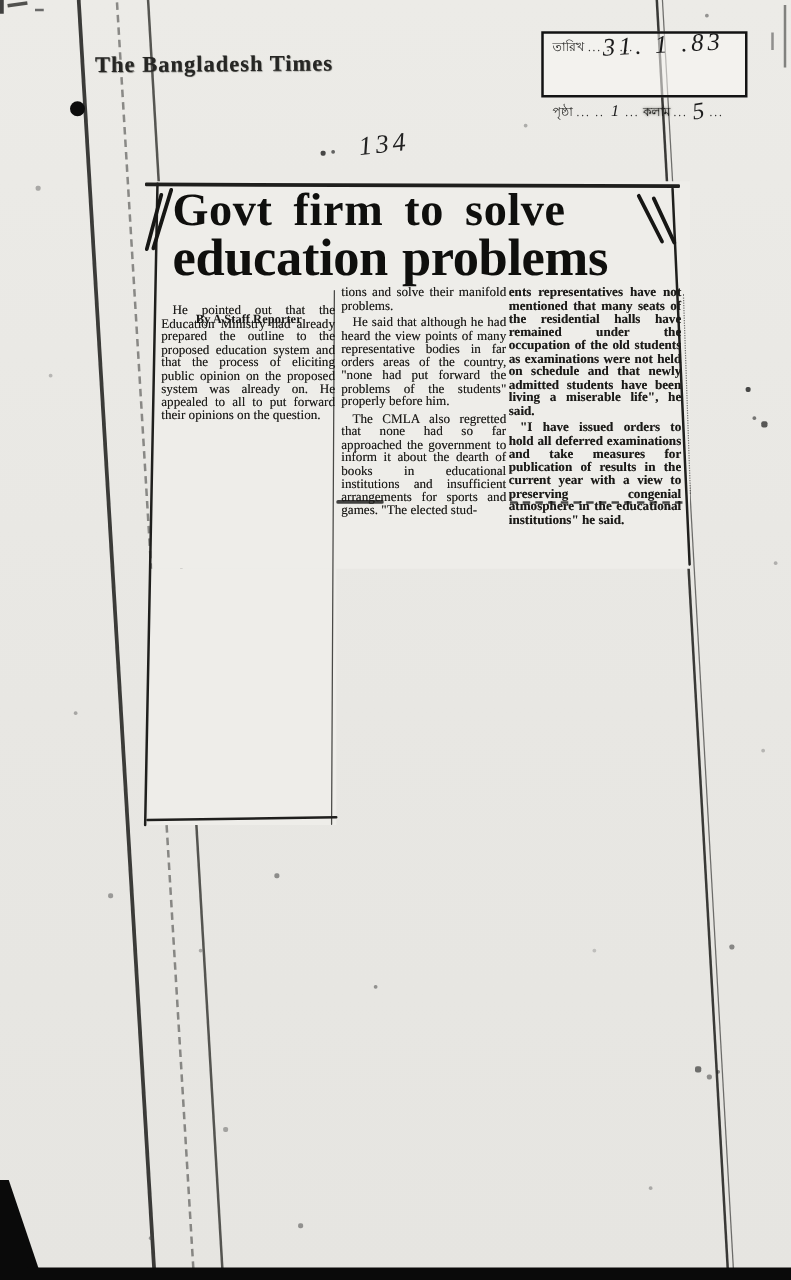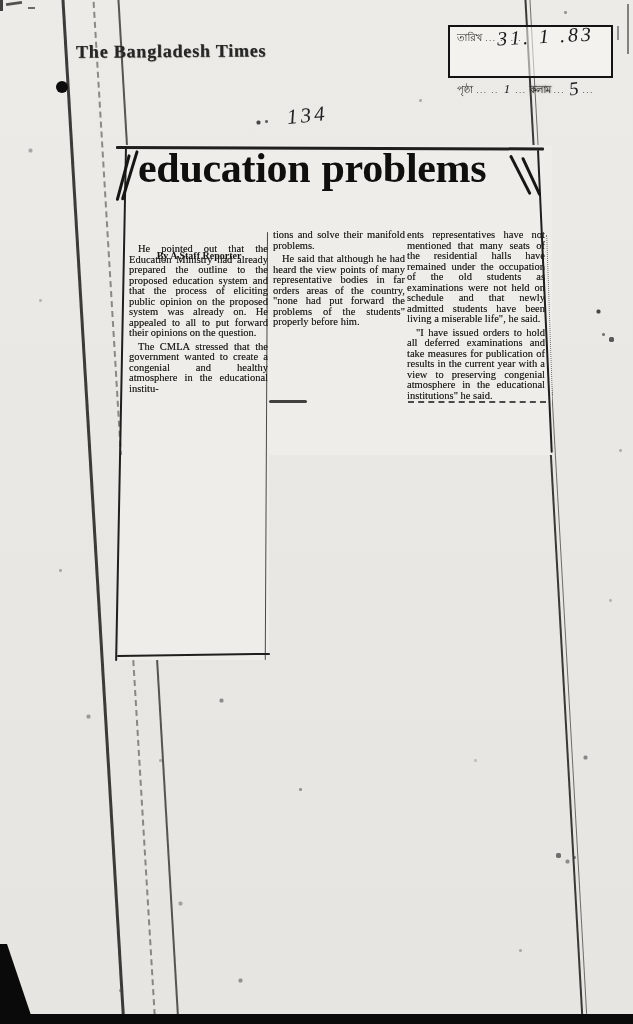--- a/index.html
+++ b/index.html
@@ -40,21 +40,21 @@
       120px 990px 0 1px rgba(70,70,70,.5),   520px 950px 0 1px rgba(80,80,80,.4),
       40px 300px 0 1px rgba(90,90,90,.35),   30px 150px 0 1.5px rgba(70,70,70,.4),
       610px 600px 0 1px rgba(90,90,90,.35),  475px 760px 0 1px rgba(100,100,100,.3);}
   
   .masthead{position:absolute;left:76px;top:41px;font-size:18px;font-weight:bold;
     letter-spacing:.8px;color:#262624;transform:rotate(-.4deg);
     text-shadow:.5px .5px .7px rgba(60,60,55,.75);}
   .page-num{position:absolute;left:287px;top:103px;font-size:21px;font-style:italic;
     letter-spacing:3px;color:#222;transform:rotate(-6deg);}
   
-  .stamp{position:absolute;left:448px;top:25px;width:165px;height:53px;
+  .stamp{position:absolute;left:433px;top:25px;width:165px;height:53px;
     border:2.5px solid #131313;background:rgba(249,248,244,.55);
     padding:3px 5px 2px 7px;box-sizing:border-box;}
   .stamp-row{position:relative;display:flex;align-items:baseline;gap:3px;height:24px;color:#1d1d1b;}
   .bn{font-size:10px;font-family:"DejaVu Sans",sans-serif;color:#1a1a18;white-space:nowrap;}
   .bn.smudge{text-shadow:0 0 2px #44443f;letter-spacing:-.5px;margin-top:28px;}
   .dots{font-size:9px;letter-spacing:1.5px;color:#2b2b29;white-space:nowrap;}
   .hw{font-style:italic;color:#1b1b1b;font-family:"Liberation Serif",serif;}
   .hw-date{position:absolute;left:40px;top:-5px;font-size:20px;letter-spacing:3px;transform:rotate(-3deg);}
   .hw-page{font-size:13px;margin:0 2px;}
   .hw-col{font-size:19px;transform:rotate(-8deg);margin:0 1px;position:relative;top:2px;}
@@ -83,21 +83,21 @@
   .hl1{font-size:37px;word-spacing:7px;letter-spacing:.5px;}
   .hl2{font-size:42px;word-spacing:1px;letter-spacing:-.3px;}
   .byline{position:absolute;left:129px;top:230px;width:140px;text-align:center;
     font-size:10px;font-weight:bold;color:#171715;margin-top:20px;}
   .col{position:absolute;color:#1b1a18;font-size:10.5px;line-height:10.5px;
     text-align:justify;text-align-last:left;}
   .col p{margin:0 0 3px 0;text-indent:9px;text-shadow:0 0 .4px rgba(25,25,20,.55);}
   .col p.no-indent{text-indent:0;}
   .col1{left:129px;top:244px;width:139px;}
   .col2{left:273px;top:230px;width:132px;}
-  .col3{left:407px;top:230px;width:138px;}
+  .col3{left:407px;top:230px;width:138px;font-weight:bold;}
 </style>
 </head>
 <body>
 
 <div class="fold solid1"></div>
 <div class="fold dashed"></div>
 <div class="fold solid2"></div>
 <div class="fold right1"></div>
 <div class="fold right2"></div>
 <div class="ink-dot"></div>
@@ -142,33 +142,34 @@
 <div class="edge-c3dash"></div>
 <div class="edge-c2streak"></div>
 <div class="edge-rightdots"></div>
 
 <div class="slash sl1"></div>
 <div class="slash sl2"></div>
 <div class="slash sr1"></div>
 <div class="slash sr2"></div>
 
 <div class="headline">
+  <div class="hl1">Govt firm to solve</div>
   <div class="hl2">education problems</div>
 </div>
 
 <div class="byline">By A Staff Reporter</div>
 
 <div class="col col1">
   <p>He pointed out that the Education Ministry had already prepared the outline to the proposed education system and that the process of eliciting public opinion on the proposed system was already on. He appealed to all to put forward their opinions on the question.</p>
-  <p>The CMLA stressed that the government wanted to create a congenial and healthy atmosphere in the educational institu-</p>
 </div>
 
 <div class="col col2">
   <p class="no-indent">tions and solve their manifold problems.</p>
   <p>He said that although he had heard the view points of many representative bodies in far orders areas of the country, "none had put forward the problems of the students" properly before him.</p>
+  <p>The CMLA also regretted that none had so far approached the government to inform it about the dearth of books in educational institutions and insufficient arrangements for sports and games. "The elected stud-</p>
 </div>
 
 <div class="col col3">
   <p class="no-indent">ents representatives have not mentioned that many seats of the residential halls have remained under the occupation of the old students as examinations were not held on schedule and that newly admitted students have been living a miserable life", he said.</p>
   <p>"I have issued orders to hold all deferred examinations and take measures for publication of results in the current year with a view to preserving congenial atmosphere in the educational institutions" he said.</p>
 </div>
 
 <div class="corner-wedge"></div>
 <div class="bottom-bar"></div>
 

